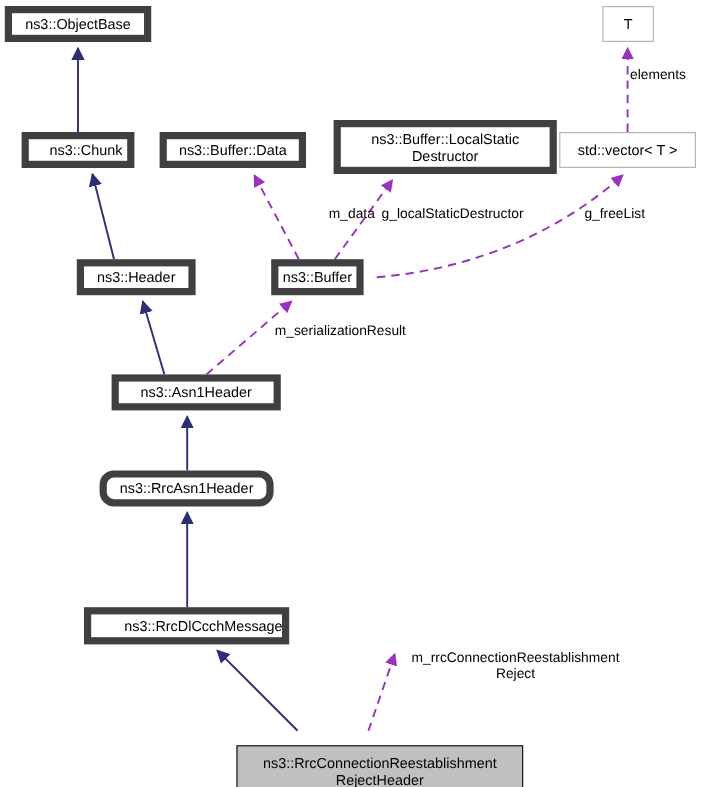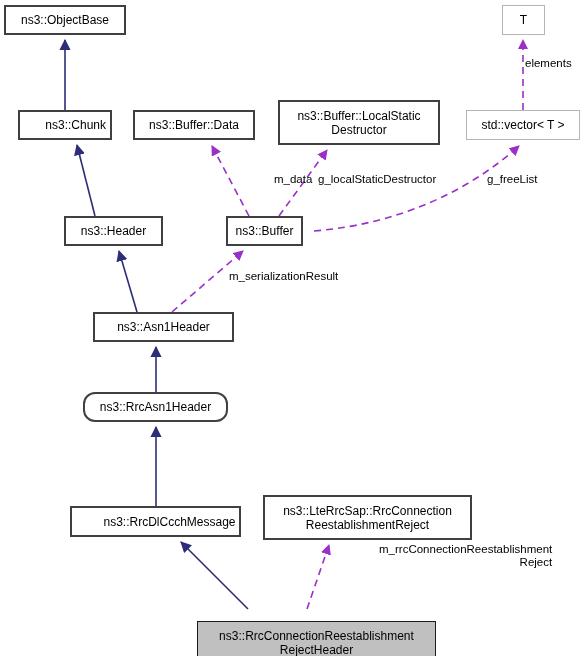--- a/index.html
+++ b/index.html
@@ -25,21 +25,21 @@
     height: 656px;
   }
   .node {
     position: absolute;
     box-sizing: border-box;
     display: flex;
     align-items: center;
     justify-content: center;
     text-align: center;
     background: #ffffff;
-    border: 2px solid #404040;
+    border: 6px solid #404040;
     color: #000000;
     font-size: 12px;
     line-height: 14px;
     letter-spacing: 0px;
     z-index: 2;
   }
   .node.gray-border {
     border: 1px solid #b5b5b5;
   }
   .node.highlight {
@@ -52,22 +52,21 @@
   }
   .edge-label {
     position: absolute;
     font-size: 11.5px;
     line-height: 13px;
     color: #000000;
     white-space: pre;
     z-index: 3;
   }
   .edge-label.center {
-    text-align: right;
-    margin-left: 36px;
+    text-align: center;
   }
 </style>
 </head>
 <body>
 
 <div id="diagram">
 
   <svg id="edges" viewBox="0 0 585 656" width="585" height="656" xmlns="http://www.w3.org/2000/svg">
     <defs>
       <marker id="arrow-inherit" viewBox="0 0 10 10" refX="9" refY="5" markerWidth="7" markerHeight="7" orient="auto-start-reverse">
@@ -102,21 +101,21 @@
   </div>
 
   <div class="node" style="left:18px; top:110px; width:94px; height:30px;justify-content:flex-end;">
     <span>ns3::Chunk</span>
   </div>
 
   <div class="node" style="left:133px; top:110px; width:122px; height:30px;">
     <span>ns3::Buffer::Data</span>
   </div>
 
-  <div class="node" style="left:278px; top:100px; width:162px; height:45px;">
+  <div class="node" style="left:278px; top:100px; width:186px; height:45px;">
     <span style="white-space:pre-line;">ns3::Buffer::LocalStatic
 Destructor</span>
   </div>
 
   <div class="node gray-border" style="left:502px; top:5px; width:43px; height:30px;">
     <span>T</span>
   </div>
 
   <div class="node gray-border" style="left:466px; top:110px; width:114px; height:30px;">
     <span>std::vector&lt; T &gt;</span>
@@ -135,24 +134,20 @@
   </div>
 
   <div class="node" style="left:83px; top:392px; width:145px; height:30px;border-radius:12px;">
     <span>ns3::RrcAsn1Header</span>
   </div>
 
   <div class="node" style="left:70px; top:506px; width:171px; height:31px;padding-left:28px;">
     <span>ns3::RrcDlCcchMessage</span>
   </div>
 
-  <div class="node" style="left:263px; top:495px; width:209px; height:45px;">
-    <span style="white-space:pre-line;">ns3::LteRrcSap::RrcConnection
-ReestablishmentReject</span>
-  </div>
 
   <div class="node highlight" style="left:197px; top:609px; width:239px; height:44px;margin-top:12px;">
     <span style="white-space:pre-line;">ns3::RrcConnectionReestablishment
 RejectHeader</span>
   </div>
 
   <div class="edge-label" style="left:525px; top:57px;">elements</div>
 
   <div class="edge-label" style="left:245px; top:173px;margin-left:29px;">m_data</div>
 

